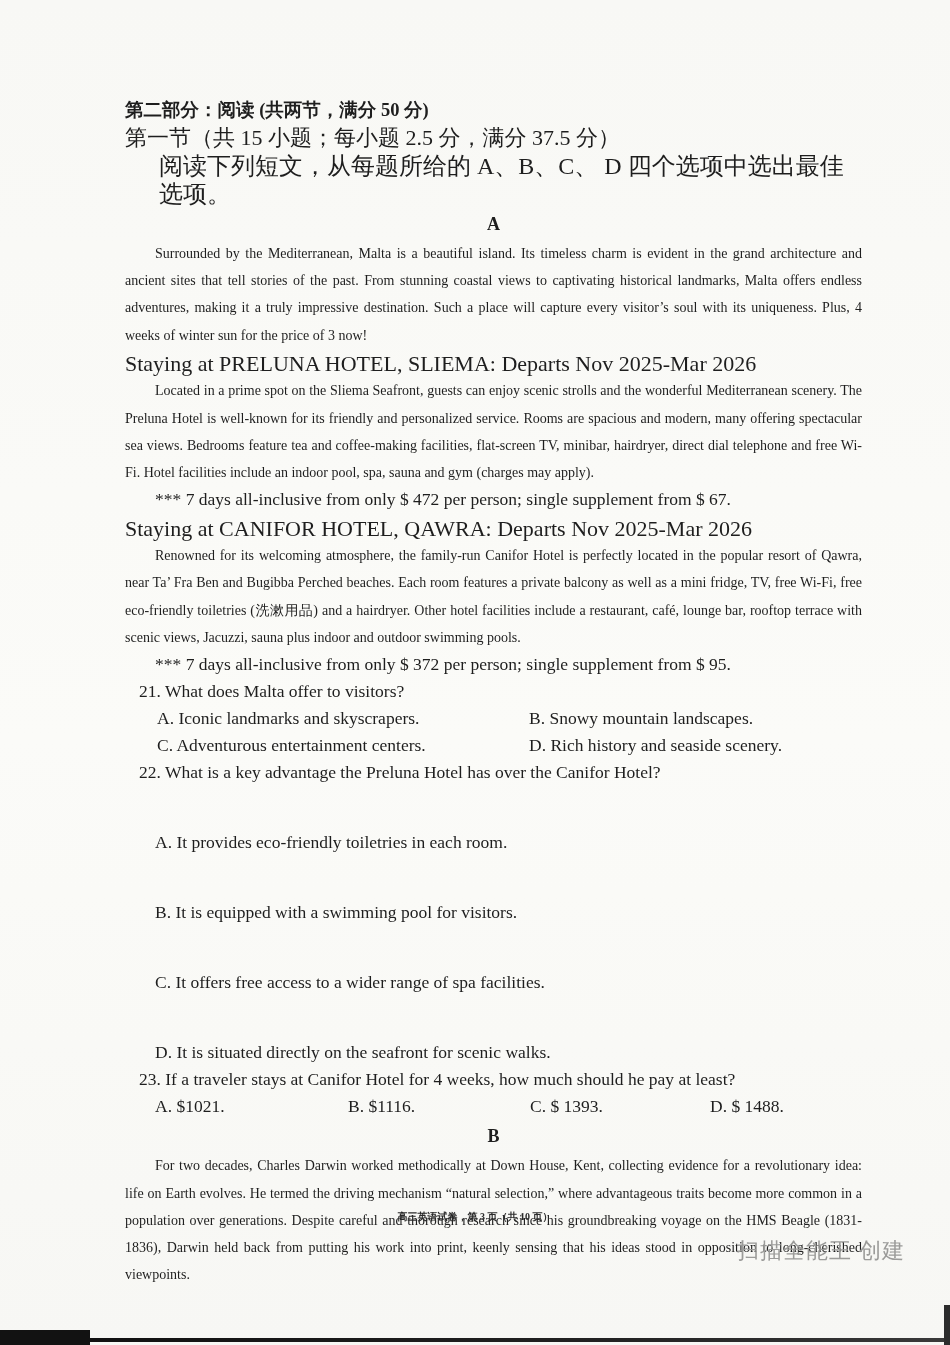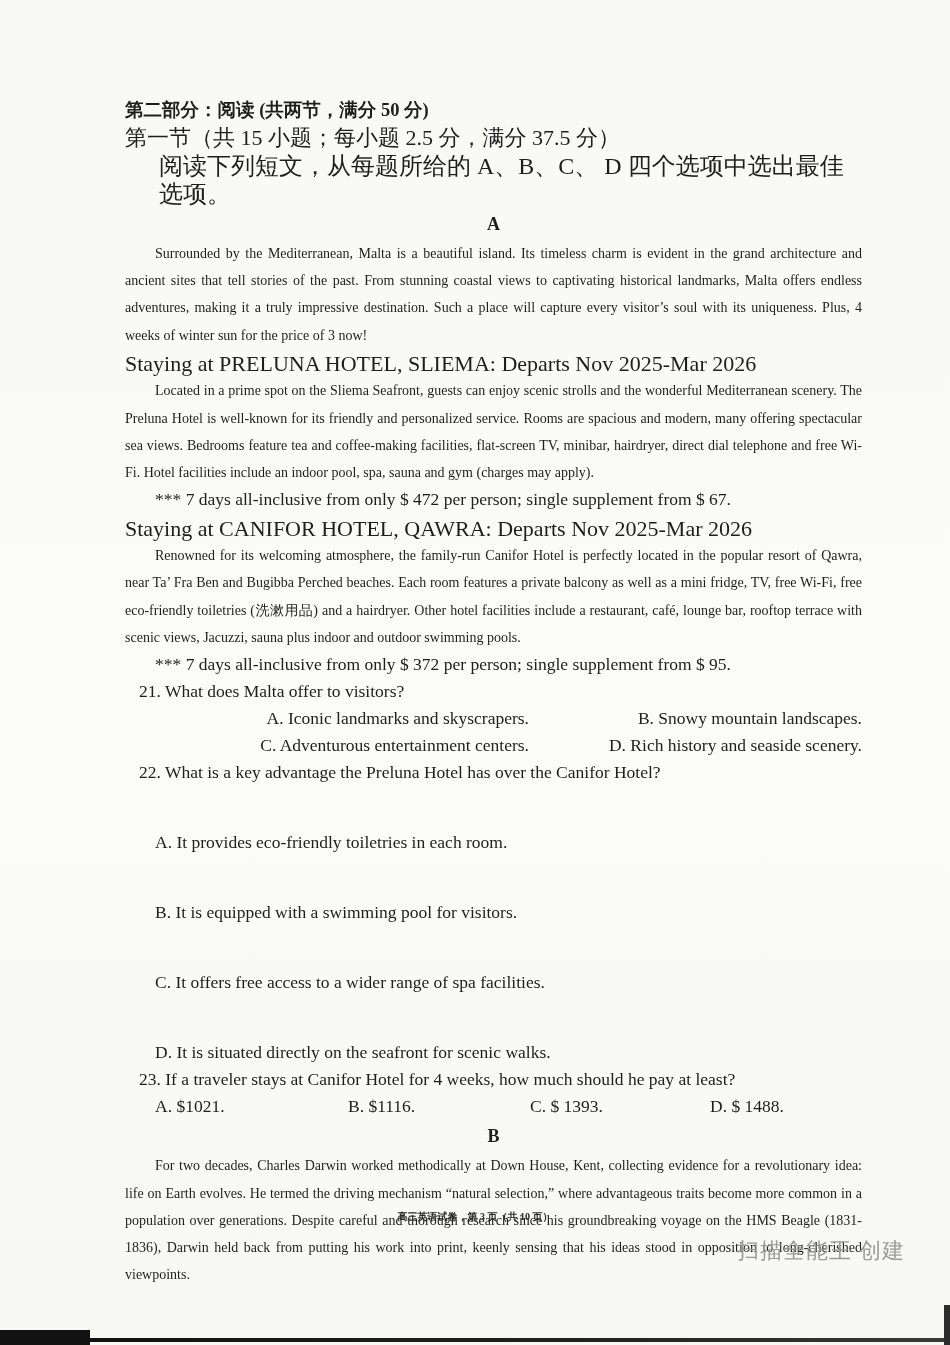--- a/index.html
+++ b/index.html
@@ -61,21 +61,20 @@
     line-height: 27.5px;
     padding-left: 30px;
   }
   .question { font-size: 17.5px; line-height: 27px; }
   .q-line { line-height: 27px; margin-left: 14px; }
   .opts { padding-left: 30px; }
   .opts-2col {
     display: grid;
     grid-template-columns: 372px 1fr;
     padding-left: 32px;
-    text-align: right;
   }
   .opts-2col span { line-height: 27px; }
   .opts-1col span { display: block; line-height: 27px; margin-top: 43px; }
   .opts-4col {
     display: grid;
     grid-template-columns: 193px 182px 180px 1fr;
     padding-left: 30px;
   }
   .opts-4col span { line-height: 27px; }
   .footer {

